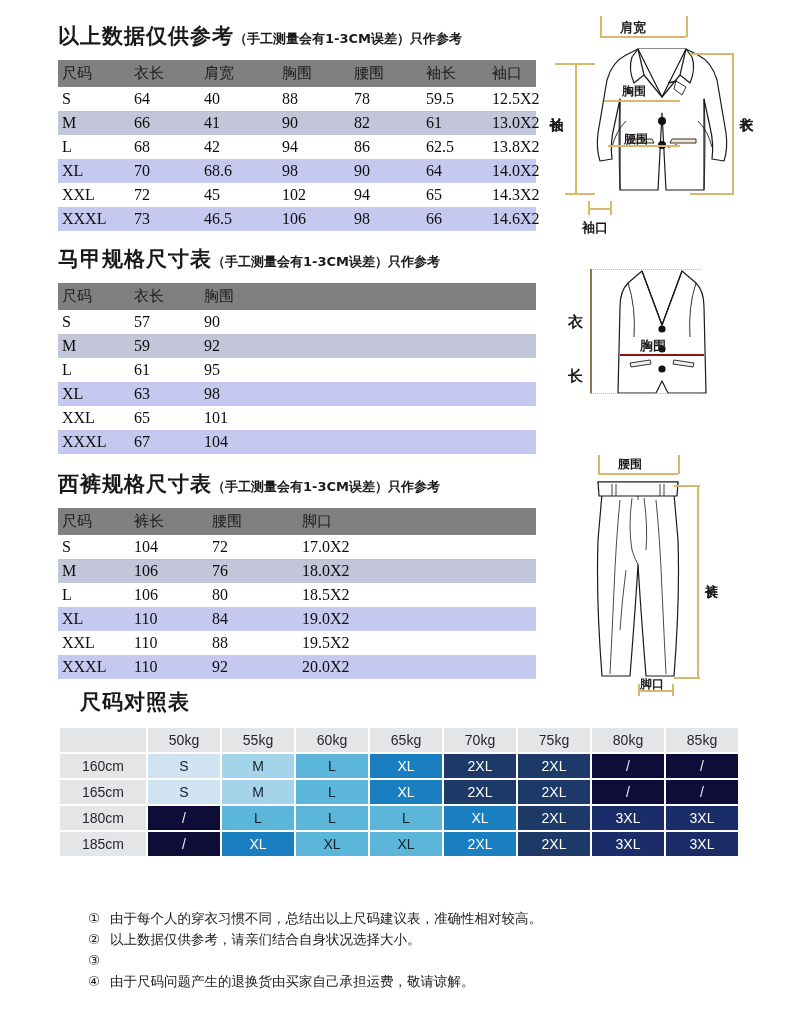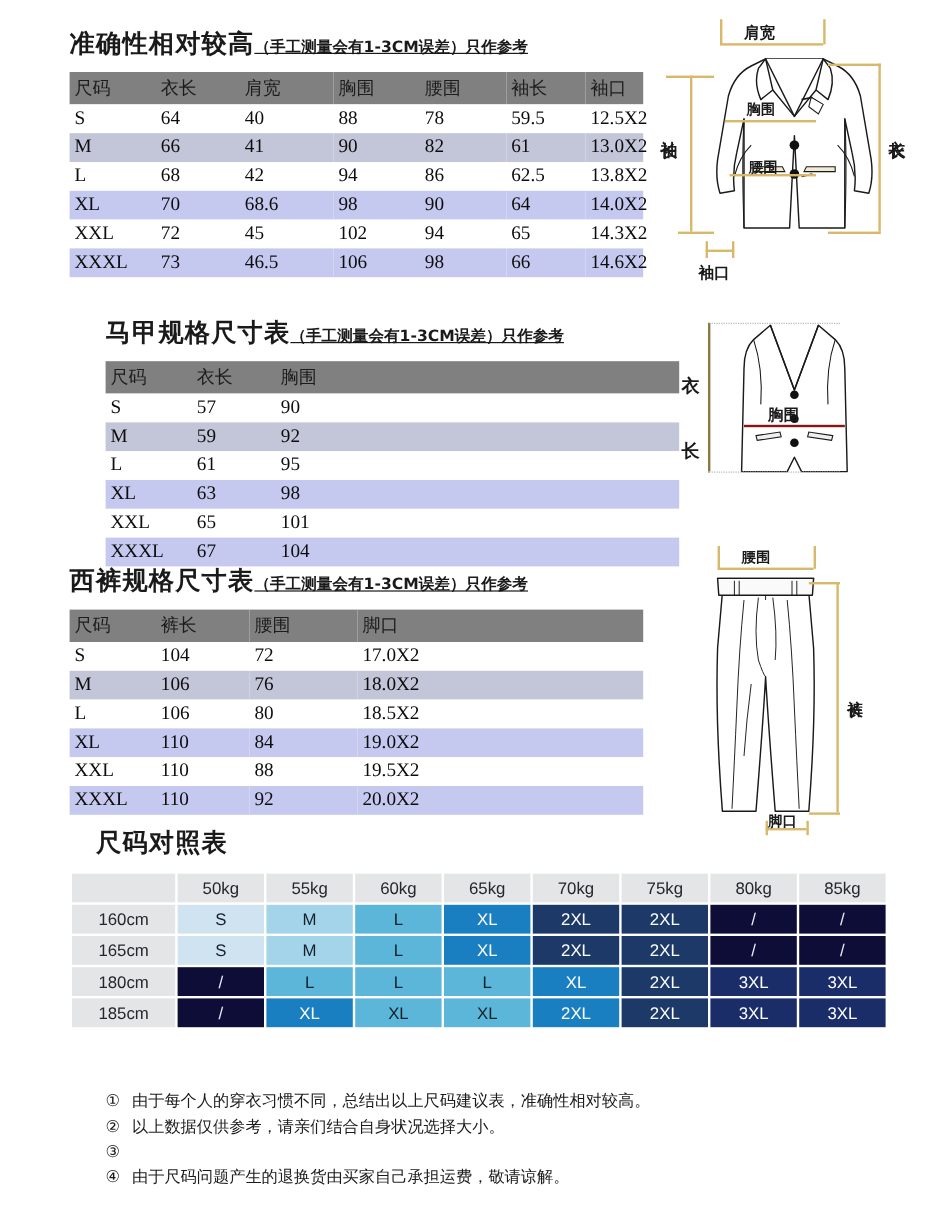--- a/index.html
+++ b/index.html
@@ -17,21 +17,21 @@
   }
 
   
   .section-title {
     font-family: "DejaVu Sans", sans-serif;
     font-weight: bold;
     color: #1a1a1a;
     white-space: nowrap;
   }
   .title-main { font-size: 21px; letter-spacing: 1px; }
-  .title-sub  { font-size: 13px; letter-spacing: 0px; text-decoration: underline; }
+  .title-sub  { font-size: 13px; letter-spacing: 0px; }
 
   
   .spec-table {
     border-collapse: collapse;
     table-layout: fixed;
     font-family: "Liberation Serif", "DejaVu Serif", serif;
     font-size: 15px;
   }
   .spec-table th {
     background: #808080;
@@ -126,21 +126,21 @@
   .gline { position: absolute; border-top: 1px dotted #b9b9b9; }
 
   .garment { position: absolute; }
   .garment svg { display: block; }
 </style>
 </head>
 <body>
 
 <div style="position:absolute; left:58px; top:22px; width:478px;">
   <div class="section-title" style="margin-bottom:10px;">
-    <span class="title-main">准确性相对较高</span><span class="title-sub">（手工测量会有1-3CM误差）只作参考</span>
+    <span class="title-main">以上数据仅供参考</span><span class="title-sub">（手工测量会有1-3CM误差）只作参考</span>
   </div>
   <table class="spec-table" style="width:478px;">
     <colgroup>
       <col style="width:72px">
         <col style="width:70px">
         <col style="width:78px">
       <col style="width:72px">
         <col style="width:72px">
         <col style="width:66px">
         <col style="width:48px">
@@ -208,21 +208,21 @@
         <td>46.5</td>
         <td>106</td>
         <td>98</td>
         <td>66</td>
         <td>14.6X2</td>
       </tr>
     </tbody>
   </table>
 </div>
 
-<div style="position:absolute; left:58px; top:263px; width:478px;margin-left:30px;">
+<div style="position:absolute; left:58px; top:245px; width:478px;">
   <div class="section-title" style="margin-bottom:10px;">
     <span class="title-main">马甲规格尺寸表</span><span class="title-sub">（手工测量会有1-3CM误差）只作参考</span>
   </div>
   <table class="spec-table" style="width:478px;">
     <colgroup>
         <col style="width:72px">
         <col style="width:70px">
         <col style="width:336px">
       </colgroup>
     <thead>

